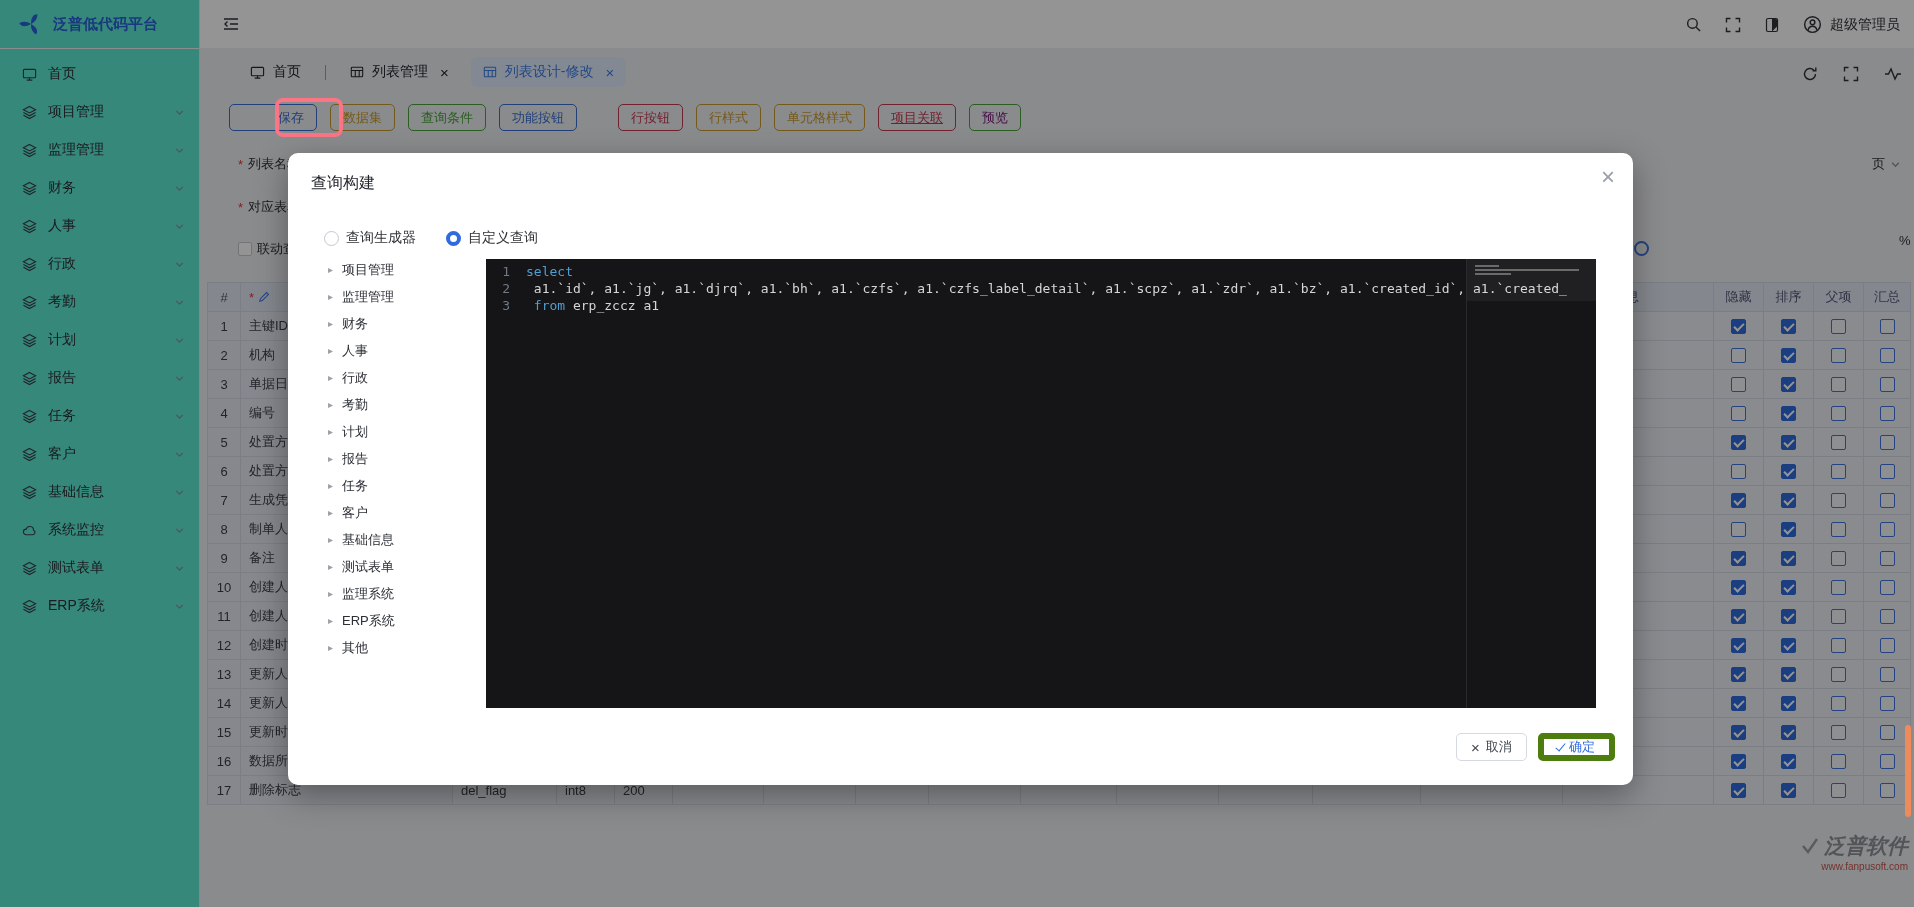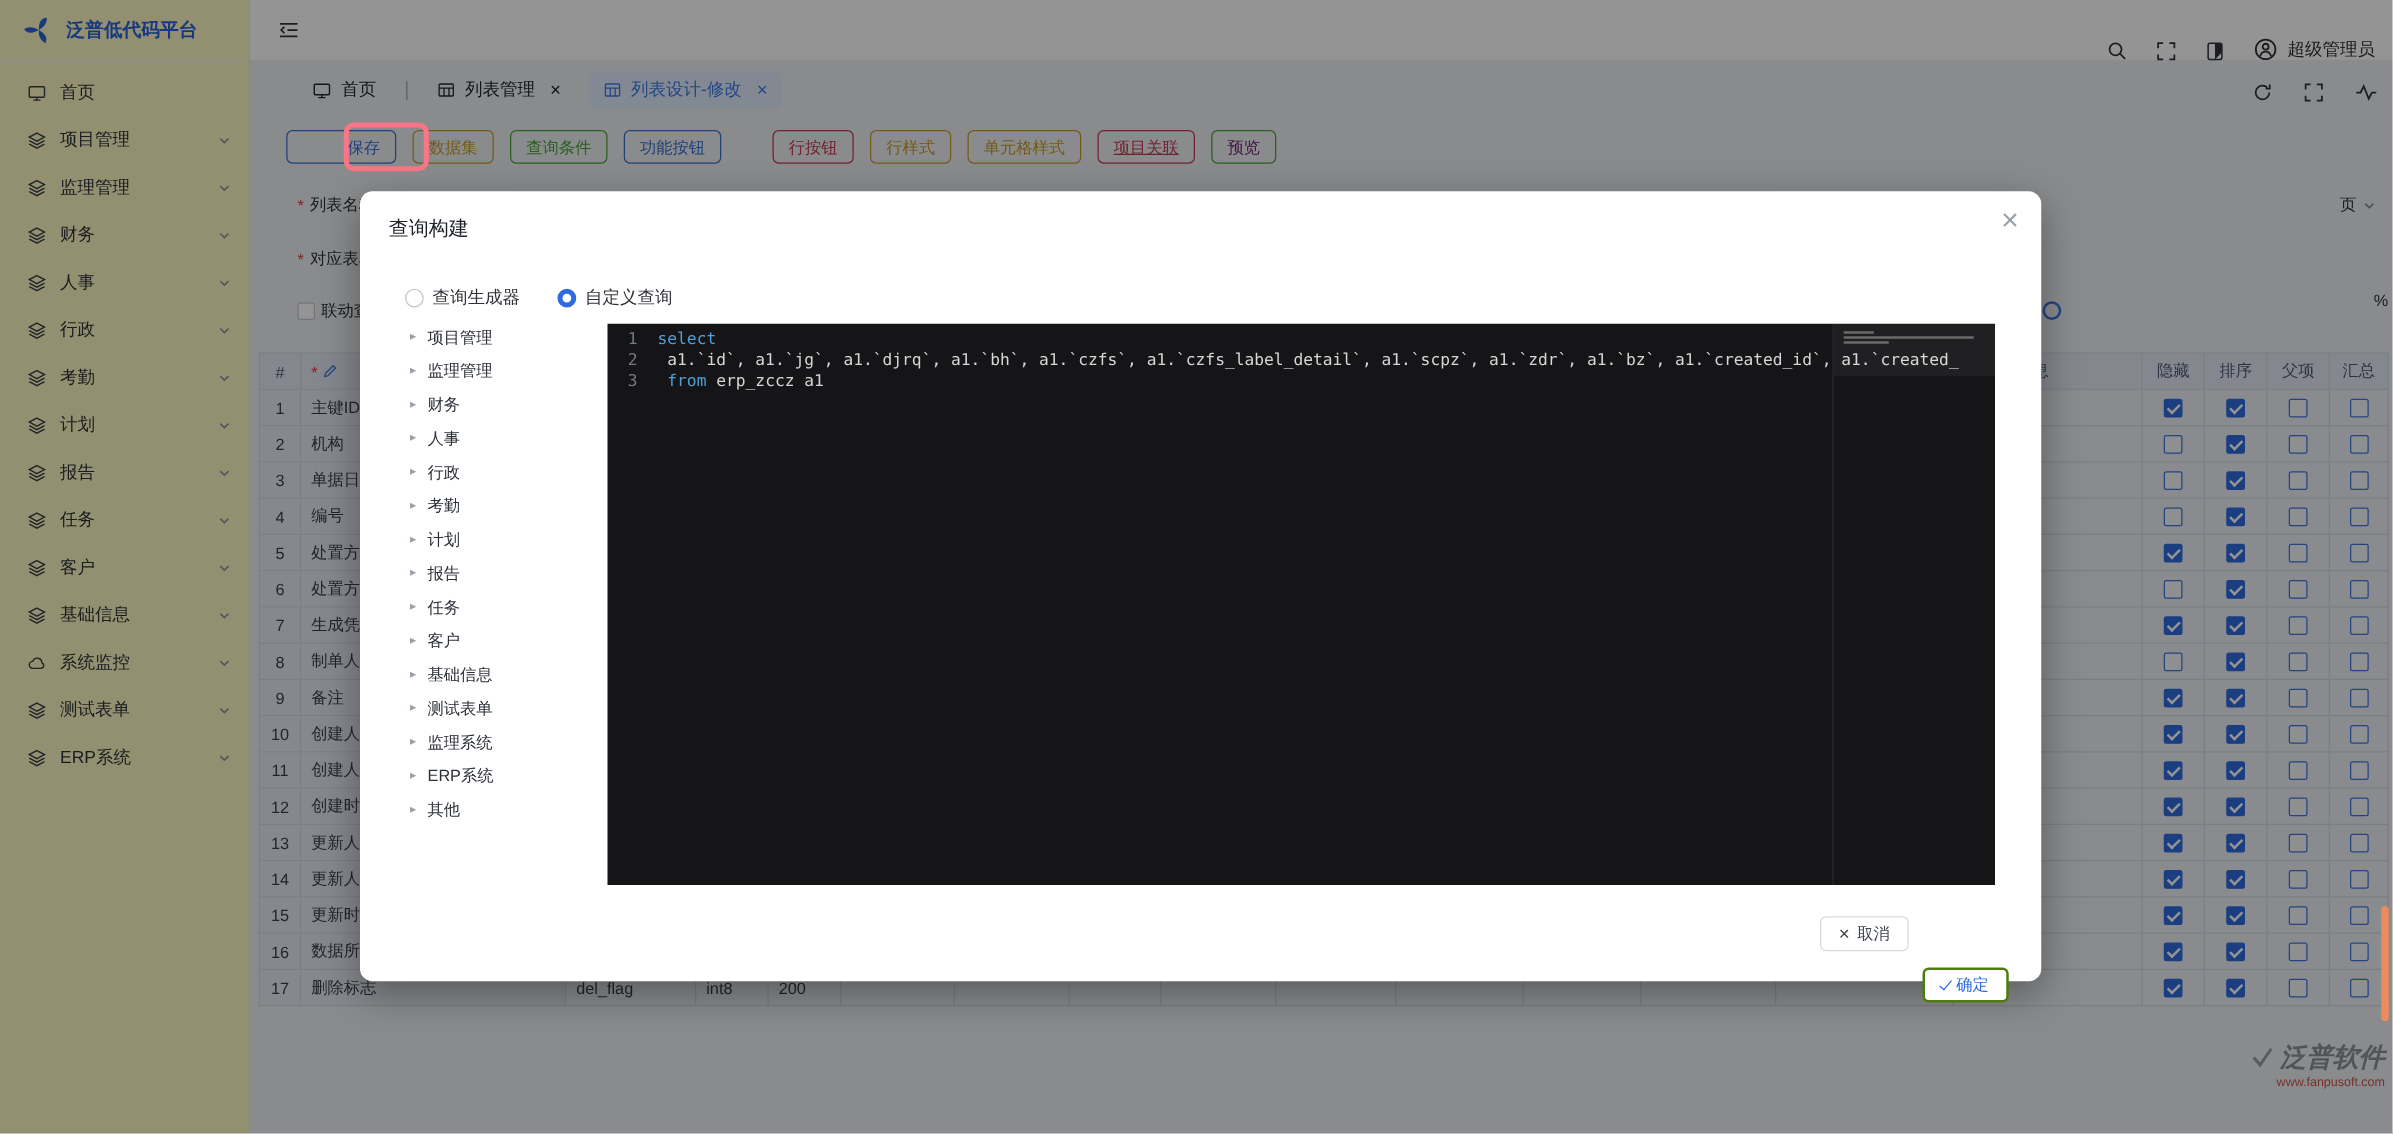--- a/index.html
+++ b/index.html
@@ -1,32 +1,32 @@
 <!DOCTYPE html>
 <html><head>
 <meta charset="utf-8">
 <style>
   * { box-sizing: border-box; margin: 0; padding: 0; }
   html,body { width:1914px; height:907px; overflow:hidden; }
   body { font-family: "Liberation Sans", "DejaVu Sans", sans-serif; }
   #app { position:relative; width:1914px; height:907px; background:#eef0f3; overflow:hidden; }
 
   
-  .sidebar { position:absolute; left:0; top:0; width:200px; height:907px; background:#fef9c3; border-right:1px solid #e7e9ee; }
+  .sidebar { position:absolute; left:0; top:0; width:200px; height:907px; background:#5eead4; border-right:1px solid #e7e9ee; }
   .logo { height:49px; display:flex; align-items:center; gap:9px; padding-left:18px; border-bottom:1px solid #f0f1f4; }
   .logo-text { color:#2b63d9; font-weight:bold; font-size:15px; }
   .side-menu { padding-top:6px; }
   .side-item { height:38px; display:flex; align-items:center; gap:11px; padding:0 14px 0 22px; font-size:14px; color:#2e3138; cursor:pointer; }
   .s-icon { display:flex; color:#3a3f46; }
   .s-chev { margin-left:auto; color:#8d939c; display:flex; }
 
   
   .topbar { position:absolute; left:200px; top:0; width:1714px; height:49px; background:#fff; border-bottom:1px solid #ebeef5; }
   .collapse-btn { position:absolute; left:22px; top:16px; color:#2f3237; cursor:pointer; display:flex; }
-  .tb-right { position:absolute; right:14px; top:0; height:49px; display:flex; align-items:flex-end; gap:23px; color:#2f3237; }
+  .tb-right { position:absolute; right:14px; top:0; height:49px; display:flex; align-items:center; gap:23px; color:#2f3237; }
   .tb-ic { display:flex; cursor:pointer; }
   .tb-user { display:flex; align-items:center; gap:8px; font-size:14px; cursor:pointer; }
 
   
   .tabrow { position:absolute; left:200px; top:49px; right:0; height:46px; display:flex; align-items:center; padding-left:38px; }
   .tab { display:flex; align-items:center; gap:8px; font-size:14px; color:#23262d; padding:6px 12px; border-radius:6px; cursor:pointer; margin-right:10px; }
   .tab.active { background:#e2edfb; color:#3d7be8; }
   .tab-icon { display:flex; }
   .tab-x { margin-left:4px; font-size:15px; line-height:1; cursor:pointer; }
   .tab-divider { width:1px; height:15px; background:#9aa0a8; margin:0 12px 0 2px; }
@@ -78,21 +78,21 @@
   .m-editor { position:absolute; left:198px; top:106px; width:1110px; height:449px; background:#151517; font-family:"DejaVu Sans Mono", monospace; font-size:13px; padding-top:4px; overflow:hidden; cursor:text; }
   .ed-line { display:flex; height:17px; line-height:17px; }
   .ed-num { width:40px; text-align:right; padding-right:16px; color:#707a85; flex:none; }
   .ed-code { white-space:pre; color:#d6d6d6; }
   .kw { color:#4e9fd6; }
   .ed-minimap { position:absolute; right:0; top:0; width:130px; height:100%; border-left:1px solid #2a2a2e; }
   .mm-mark { position:absolute; height:2px; background:#6a6a6a; }
   .mm-slider { position:absolute; left:0; top:0; width:100%; height:42px; background:rgba(255,255,255,.05); }
   .btn { height:28px; border-radius:5px; background:#fff; font-size:13px; display:flex; align-items:center; gap:6px; padding:0 14px; position:absolute; cursor:pointer; font-family:inherit; }
   .btn-cancel { left:1168px; top:580px; border:1px solid #d5d9e0; color:#3f444c; }
-  .btn-ok { left:1250px; top:580px; border:2px solid #4d7c0f; color:#2f6bde;margin-top:41px; }
+  .btn-ok { left:1250px; top:580px; border:6px solid #4d7c0f; color:#2f6bde; }
   .chk-glyph { width:5px; height:10px; border:solid currentColor; border-width:0 1.7px 1.7px 0; transform:rotate(40deg); margin-top:-3px; }
   .x-glyph { font-size:15px; line-height:1; }
 </style>
 </head>
 <body>
 
 <div id="app">
 
   <div class="sidebar">
     <div class="logo">

